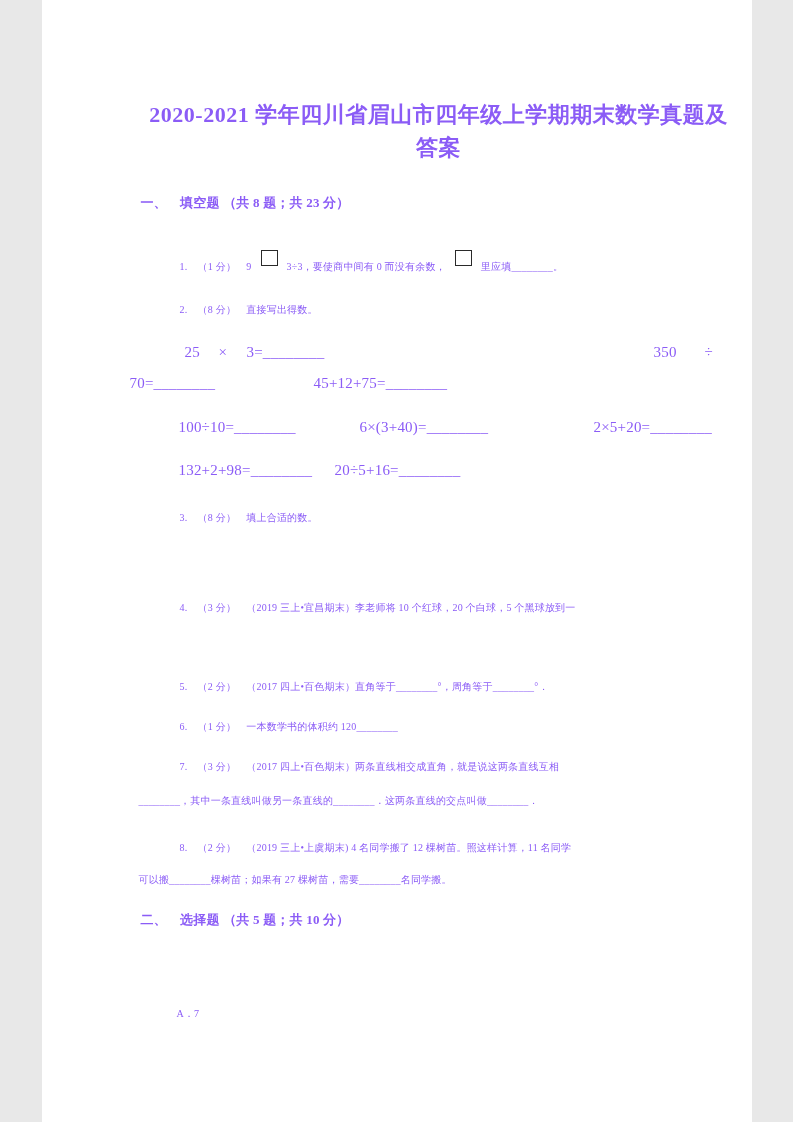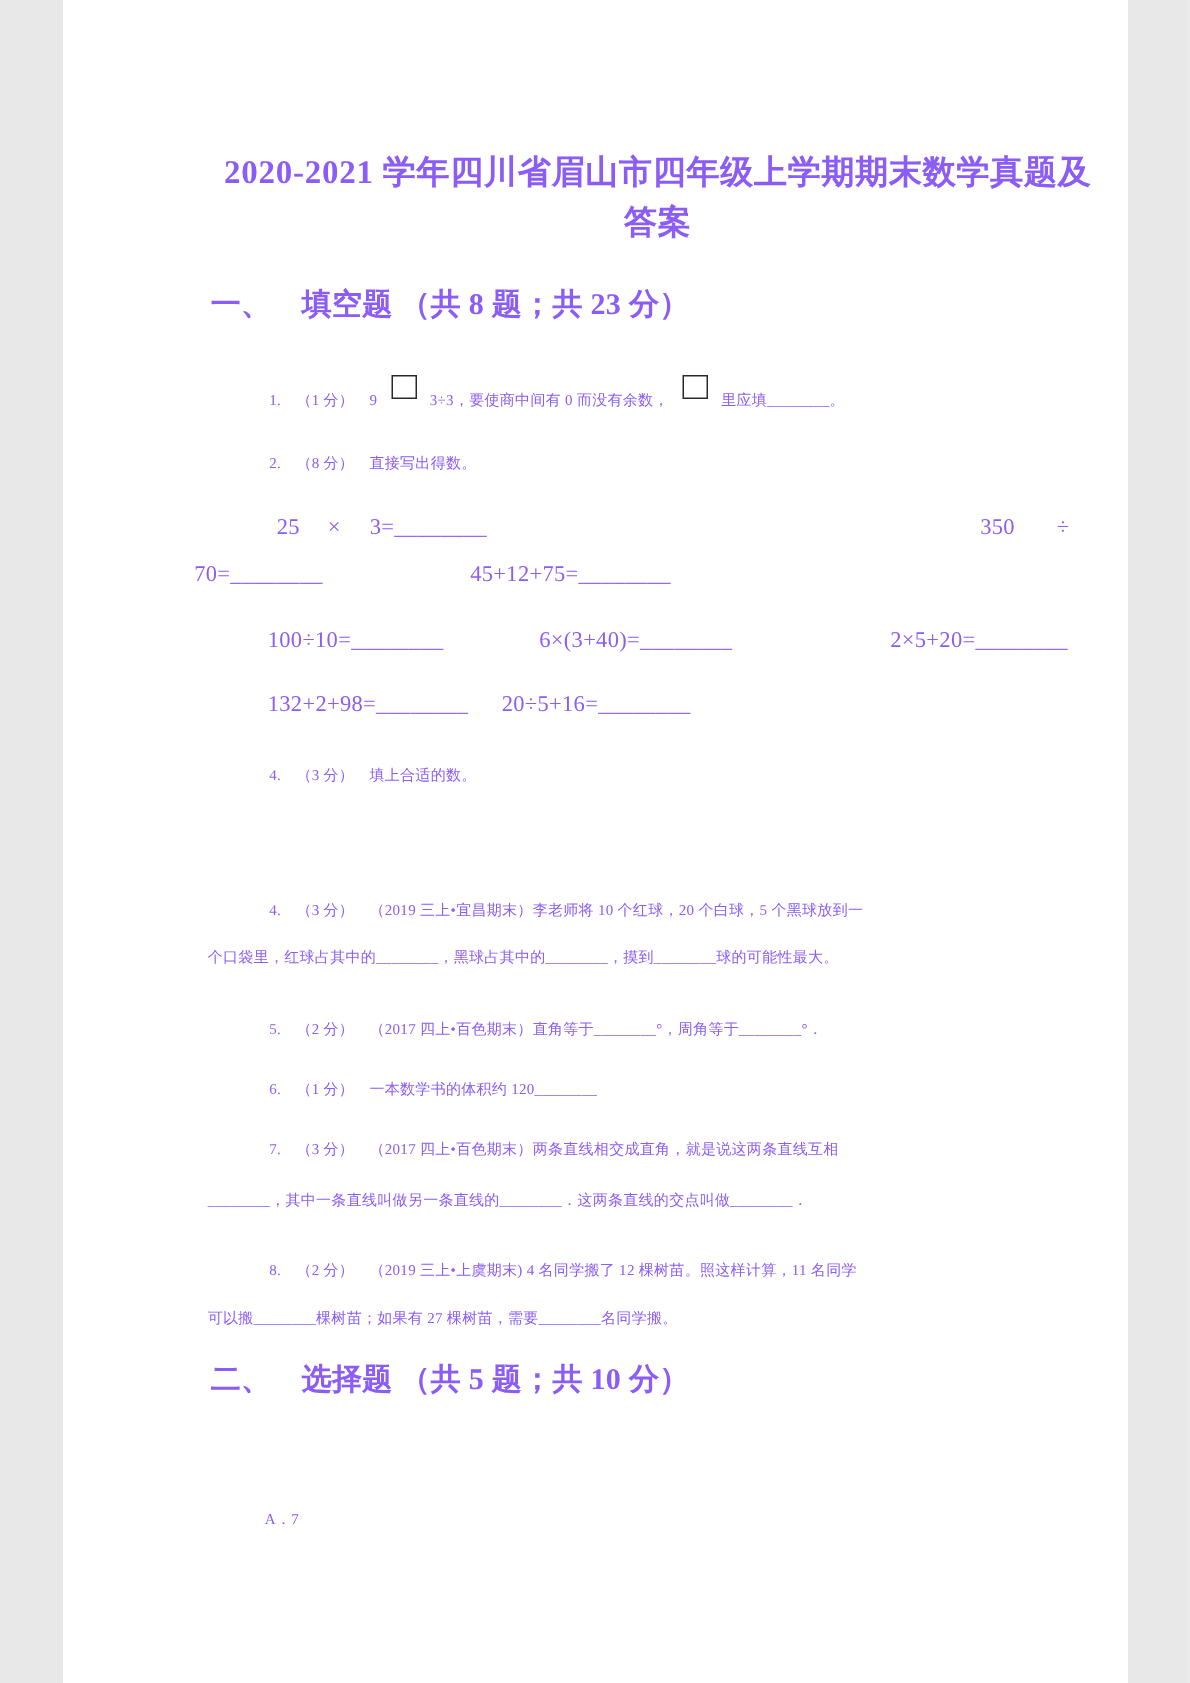--- a/index.html
+++ b/index.html
@@ -25,21 +25,21 @@
     left: 97px;
     width: 600px;
     text-align: center;
     font-size: 22px;
     font-weight: bold;
     white-space: nowrap;
     letter-spacing: 0.5px;
   }
   .heading {
     font-weight: bold;
-    font-size: 20px;
+    font-size: 13px;
   }
   .q-indent { left: 138px; }
   .cont { left: 97px; }
   .blank-box {
     display: inline-block;
     width: 15px;
     height: 14px;
     border: 1.6px solid #2a2a2a;
     vertical-align: 4px;
     margin: 0 9px;
@@ -93,24 +93,23 @@
     <span class="ci" style="left:137px">100÷10=________</span>
     <span class="ci" style="left:318px">6×(3+40)=________</span>
     <span class="ci" style="left:552px">2×5+20=________</span>
   </div>
 
   <div class="calc-row" style="top:462px">
     <span class="ci" style="left:137px">132+2+98=________</span>
     <span class="ci" style="left:293px">20÷5+16=________</span>
   </div>
 
-  <div class="line q-indent" style="top:508px">4.　（3 分）　填上合适的数。</div>
+  <div class="line q-indent" style="top:508px">3.　（8 分）　填上合适的数。</div>
 
   <div class="line q-indent" style="top:598px">4.　（3 分）　（2019 三上•宜昌期末）李老师将 10 个红球，20 个白球，5 个黑球放到一</div>
-  <div class="line cont" style="top:629px">个口袋里，红球占其中的________，黑球占其中的________，摸到________球的可能性最大。</div>
 
   <div class="line q-indent" style="top:677px">5.　（2 分）　（2017 四上•百色期末）直角等于________°，周角等于________°．</div>
 
   <div class="line q-indent" style="top:717px">6.　（1 分）　一本数学书的体积约 120________</div>
 
   <div class="line q-indent" style="top:757px">7.　（3 分）　（2017 四上•百色期末）两条直线相交成直角，就是说这两条直线互相</div>
   <div class="line cont" style="top:791px">________，其中一条直线叫做另一条直线的________．这两条直线的交点叫做________．</div>
 
   <div class="line q-indent" style="top:838px">8.　（2 分）　（2019 三上•上虞期末) 4 名同学搬了 12 棵树苗。照这样计算，11 名同学</div>
   <div class="line cont" style="top:870px">可以搬________棵树苗；如果有 27 棵树苗，需要________名同学搬。</div>

